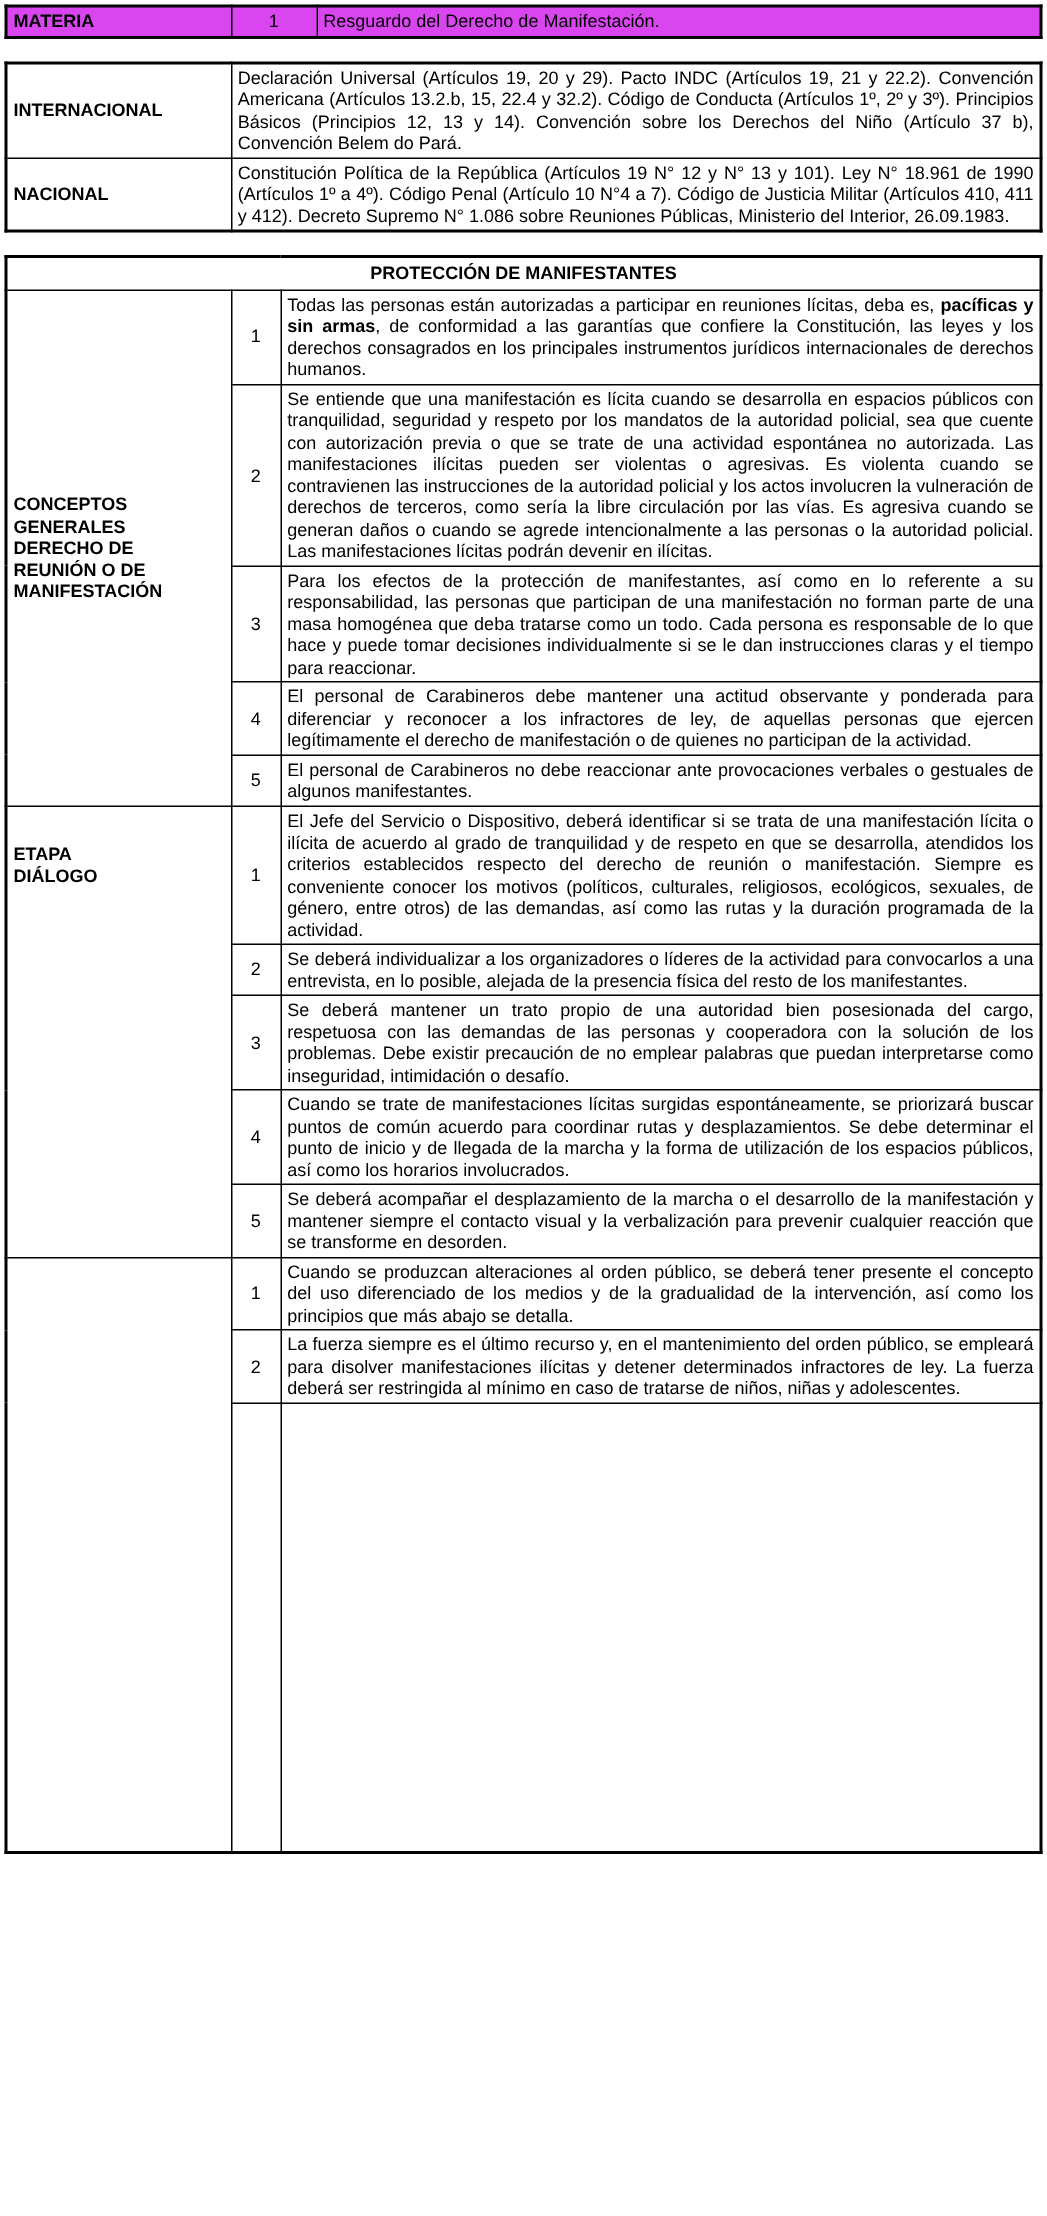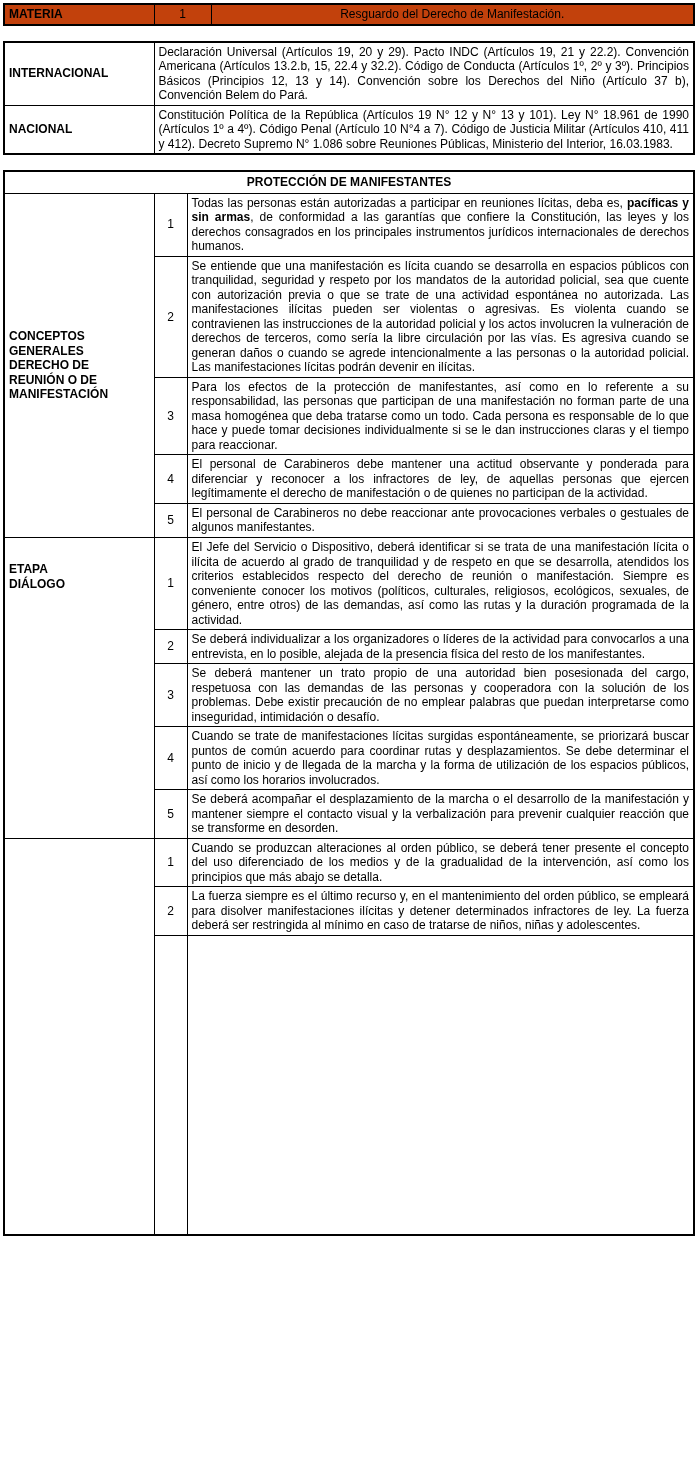--- a/index.html
+++ b/index.html
@@ -54,23 +54,23 @@
   td.num-cell {
     text-align: center;
     vertical-align: middle;
   }
 
   td.text-cell {
     text-align: justify;
     vertical-align: top;
   }
 
-  td.plain-cell { text-align: center; }
+  td.plain-cell { text-align: left; }
 
-  tr.shaded td { background: #c2410c; }
+  tr.shaded td { background: #d946ef; }
 
   td.partial-cell { height: 300px; }
 </style>
 </head>
 <body>
 
 <div class="page">
 
   <table class="doc-table">
     <colgroup>
@@ -92,21 +92,21 @@
         <col class="c-label">
         <col>
       </colgroup>
     <tbody>
       <tr>
         <td class="cell label-cell v-mid">INTERNACIONAL</td>
         <td class="cell text-cell">Declaración Universal (Artículos 19, 20 y 29). Pacto INDC (Artículos 19, 21 y 22.2). Convención Americana (Artículos 13.2.b, 15, 22.4 y 32.2). Código de Conducta (Artículos 1º, 2º y 3º). Principios Básicos (Principios 12, 13 y 14). Convención sobre los Derechos del Niño (Artículo 37 b), Convención Belem do Pará.</td>
       </tr>
       <tr>
         <td class="cell label-cell v-mid">NACIONAL</td>
-        <td class="cell text-cell">Constitución Política de la República (Artículos 19 N° 12 y N° 13 y 101). Ley N° 18.961 de 1990 (Artículos 1º a 4º). Código Penal (Artículo 10 N°4 a 7). Código de Justicia Militar (Artículos 410, 411 y 412). Decreto Supremo N° 1.086 sobre Reuniones Públicas, Ministerio del Interior, 16.03.1983.</td>
+        <td class="cell text-cell">Constitución Política de la República (Artículos 19 N° 12 y N° 13 y 101). Ley N° 18.961 de 1990 (Artículos 1º a 4º). Código Penal (Artículo 10 N°4 a 7). Código de Justicia Militar (Artículos 410, 411 y 412). Decreto Supremo N° 1.086 sobre Reuniones Públicas, Ministerio del Interior, 26.09.1983.</td>
       </tr>
     </tbody>
   </table>
 
   <table class="doc-table">
     <colgroup>
         <col class="c-label">
         <col class="c-num-narrow">
         <col>
       </colgroup>

